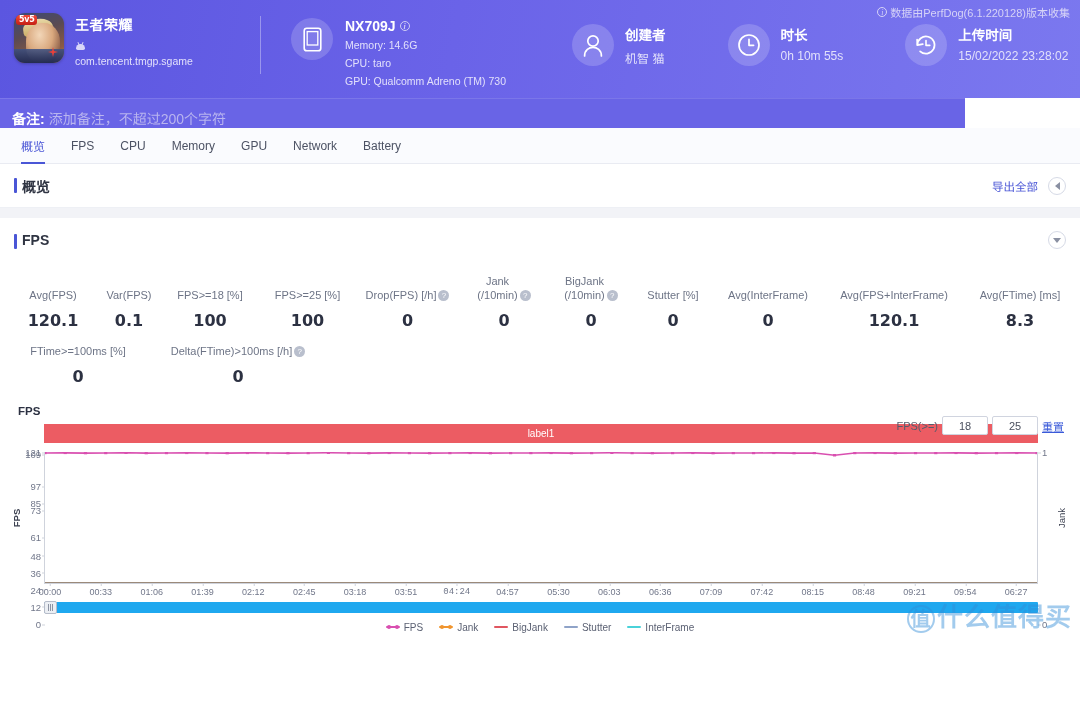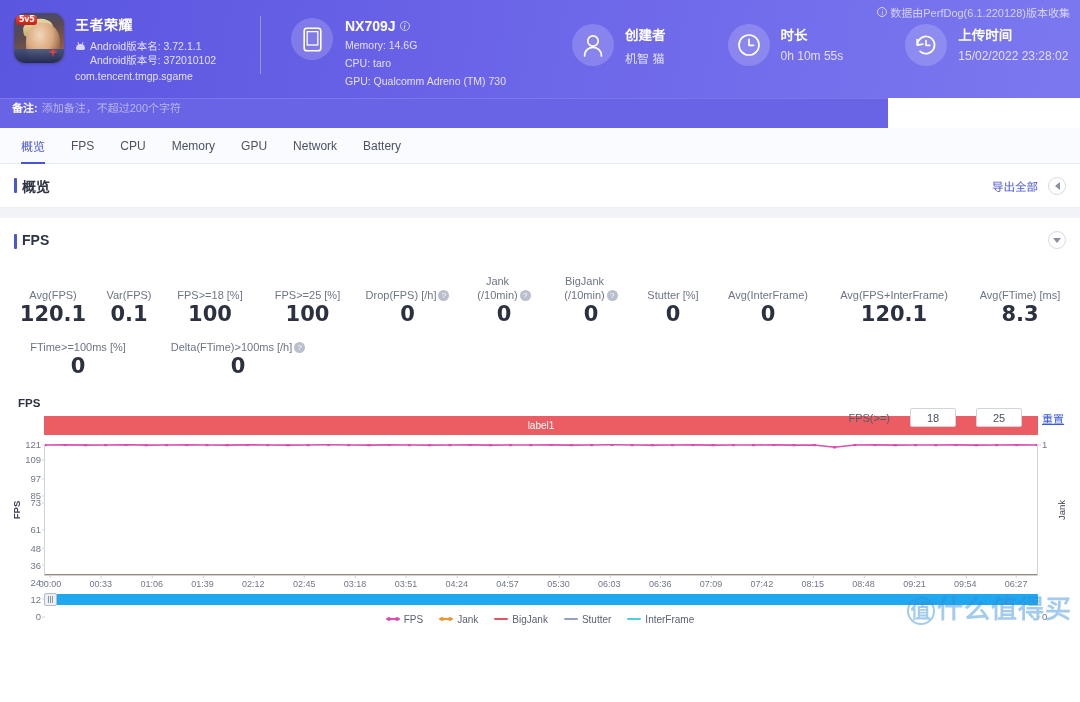--- a/index.html
+++ b/index.html
@@ -104,25 +104,25 @@
   }
   .dev-line { font-size: 10.5px; color: #e2e0fb; margin-top: 4px; line-height: 14px; white-space: nowrap; }
 
   .stat-block { display: flex; padding: 24px 0 0 0; }
   .stat-text { margin-left: 11px; }
   .stat-label { font-size: 13.5px; font-weight: bold; }
   .stat-value { font-size: 12px; color: #e2e0fb; margin-top: 5px; white-space: nowrap; }
 
   
   .remark-bar {
-    width: 888px; height: 30px;
+    width: 965px; height: 30px;
     background: #6964e6;
-    display: flex; align-items: flex-start;
+    display: flex; align-items: flex-end;
     padding-left: 12px;
-    font-size: 11px;
+    font-size: 14px;
     border-top: 1px solid rgba(255,255,255,.12);
   }
   .remark-label { color: #ffffff; font-weight: bold; margin-right: 4px; }
   .remark-placeholder { color: #b9b5ef; }
 
   
   .tabs {
     width: 1080px; height: 36px;
     background: #fafbfe;
     border-bottom: 1px solid #e9ebf2;
@@ -185,32 +185,32 @@
     display: flex; align-items: flex-end; gap: 2px; justify-content: center;
     white-space: nowrap;
   }
   .metric-label .lbl-txt { display: block; text-align: center; }
   .q-icon {
     display: inline-block; width: 11px; height: 11px; border-radius: 50%;
     background: #b9bfcd; color: #fff; font-size: 8px; line-height: 11px;
     text-align: center; margin-bottom: 1px; flex: 0 0 11px;
   }
   .metric-value {
-    font-size: 21px; font-weight: bold; color: #2c3142; 
+    font-size: 16px; font-weight: bold; color: #2c3142; margin-top: 9px;
     font-family: "DejaVu Sans", sans-serif;
   }
 
   
   .chart-wrap { background: #fff; padding: 0 0 0 0; position: relative; }
   .chart-toolbar {
     display: flex; align-items: center;
     padding: 6px 16px 4px 18px; height: 28px;
   }
   .chart-name { font-size: 11.5px; font-weight: bold; color: #2c3142; }
-  .chart-tools { margin-left: auto; display: flex; align-items: center; gap: 20px; margin-top: 29px; }
+  .chart-tools { margin-left: auto; display: flex; align-items: center; gap: 4px; margin-top: 29px; }
   .tool-label { font-size: 11px; color: #555b6b; }
   .num-input {
     width: 46px; height: 19px; border: 1px solid #d0d4df; border-radius: 2px;
     font-size: 11px; text-align: center; color: #4a4f5e; background: #fff;
     font-family: "Liberation Sans", sans-serif;
   }
   .reset-link { font-size: 11px; color: #3a5ad9; text-decoration: underline; cursor: pointer; }
 
   .label-bar {
     margin: 0 42px 0 44px; height: 19px; background: #ec5c63;
@@ -326,24 +326,20 @@
       <div class="spark"></div>
       <div class="badge5v5">5v5</div>
     </div>
     <div class="app-text">
       <div class="app-title">王者荣耀</div>
       <div class="app-meta">
         <span class="android-glyph">
           <span class="body"></span>
             <span class="ant1"></span>
             <span class="ant2"></span>
-        </span>
-        <span>
-          <span style="display:block">Android版本名: 3.72.1.1</span>
-          <span style="display:block">Android版本号: 372010102</span>
         </span>
       </div>
       <div class="app-pkg">com.tencent.tmgp.sgame</div>
     </div>
   </div>
 
   <div class="hdr-divider"></div>
 
   <div class="dev-block">
     <div class="circ">
@@ -613,21 +609,21 @@
         <rect x="870.69" y="-0.32" width="3.2" height="3.2" fill="#d94fb0"></rect>
         <rect x="890.97" y="-0.32" width="3.2" height="3.2" fill="#d94fb0"></rect>
         <rect x="911.26" y="-0.46" width="3.2" height="3.2" fill="#d94fb0"></rect>
         <rect x="931.54" y="-0.18" width="3.2" height="3.2" fill="#d94fb0"></rect>
         <rect x="951.83" y="-0.32" width="3.2" height="3.2" fill="#d94fb0"></rect>
         <rect x="972.11" y="-0.46" width="3.2" height="3.2" fill="#d94fb0"></rect>
         <rect x="992.40" y="-0.32" width="3.2" height="3.2" fill="#d94fb0"></rect>
       </svg>
     <div class="baseline"></div>
   <div class="ytick" style="top: 0px;">121</div>
-      <div class="ytick" style="top: 15px; text-align: right;">109</div>
+      <div class="ytick" style="top: 2px; text-align: right;">109</div>
       <div class="ytick" style="top: 34.1157px;">97</div>
       <div class="ytick" style="top: 51.1736px;">85</div>
       <div class="ytick" style="top: 58px;">73</div>
       <div class="ytick" style="top: 85.2893px;">61</div>
       <div class="ytick" style="top: 103.769px;">48</div>
       <div class="ytick" style="top: 120.826px;">36</div>
       <div class="ytick" style="top: 137.884px;">24</div>
       <div class="ytick" style="top: 154.942px;">12</div>
       <div class="ytick" style="top: 172px;">0</div>
       <div class="ytick-r" style="top: 0px;">1</div>
@@ -636,21 +632,21 @@
 
   <div class="xaxis" id="xaxis">
       <div class="xtick" style="left: 0.6%;">00:00</div>
       <div class="xtick" style="left: 5.71579%;">00:33</div>
       <div class="xtick" style="left: 10.8316%;">01:06</div>
       <div class="xtick" style="left: 15.9474%;">01:39</div>
       <div class="xtick" style="left: 21.0632%;">02:12</div>
       <div class="xtick" style="left: 26.1789%;">02:45</div>
       <div class="xtick" style="left: 31.2947%;">03:18</div>
       <div class="xtick" style="left: 36.4105%;">03:51</div>
-      <div class="xtick" style="left: 41.5263%;">04:24</div>
+      <div class="xtick" style="left: 41.5263%; font-family: Liberation Mono, monospace;">04:24</div>
       <div class="xtick" style="left: 46.6421%;">04:57</div>
       <div class="xtick" style="left: 51.7579%;">05:30</div>
       <div class="xtick" style="left: 56.8737%;">06:03</div>
       <div class="xtick" style="left: 61.9895%;">06:36</div>
       <div class="xtick" style="left: 67.1053%;">07:09</div>
       <div class="xtick" style="left: 72.2211%;">07:42</div>
       <div class="xtick" style="left: 77.3368%;">08:15</div>
       <div class="xtick" style="left: 82.4526%;">08:48</div>
       <div class="xtick" style="left: 87.5684%;">09:21</div>
       <div class="xtick" style="left: 92.6842%;">09:54</div>

